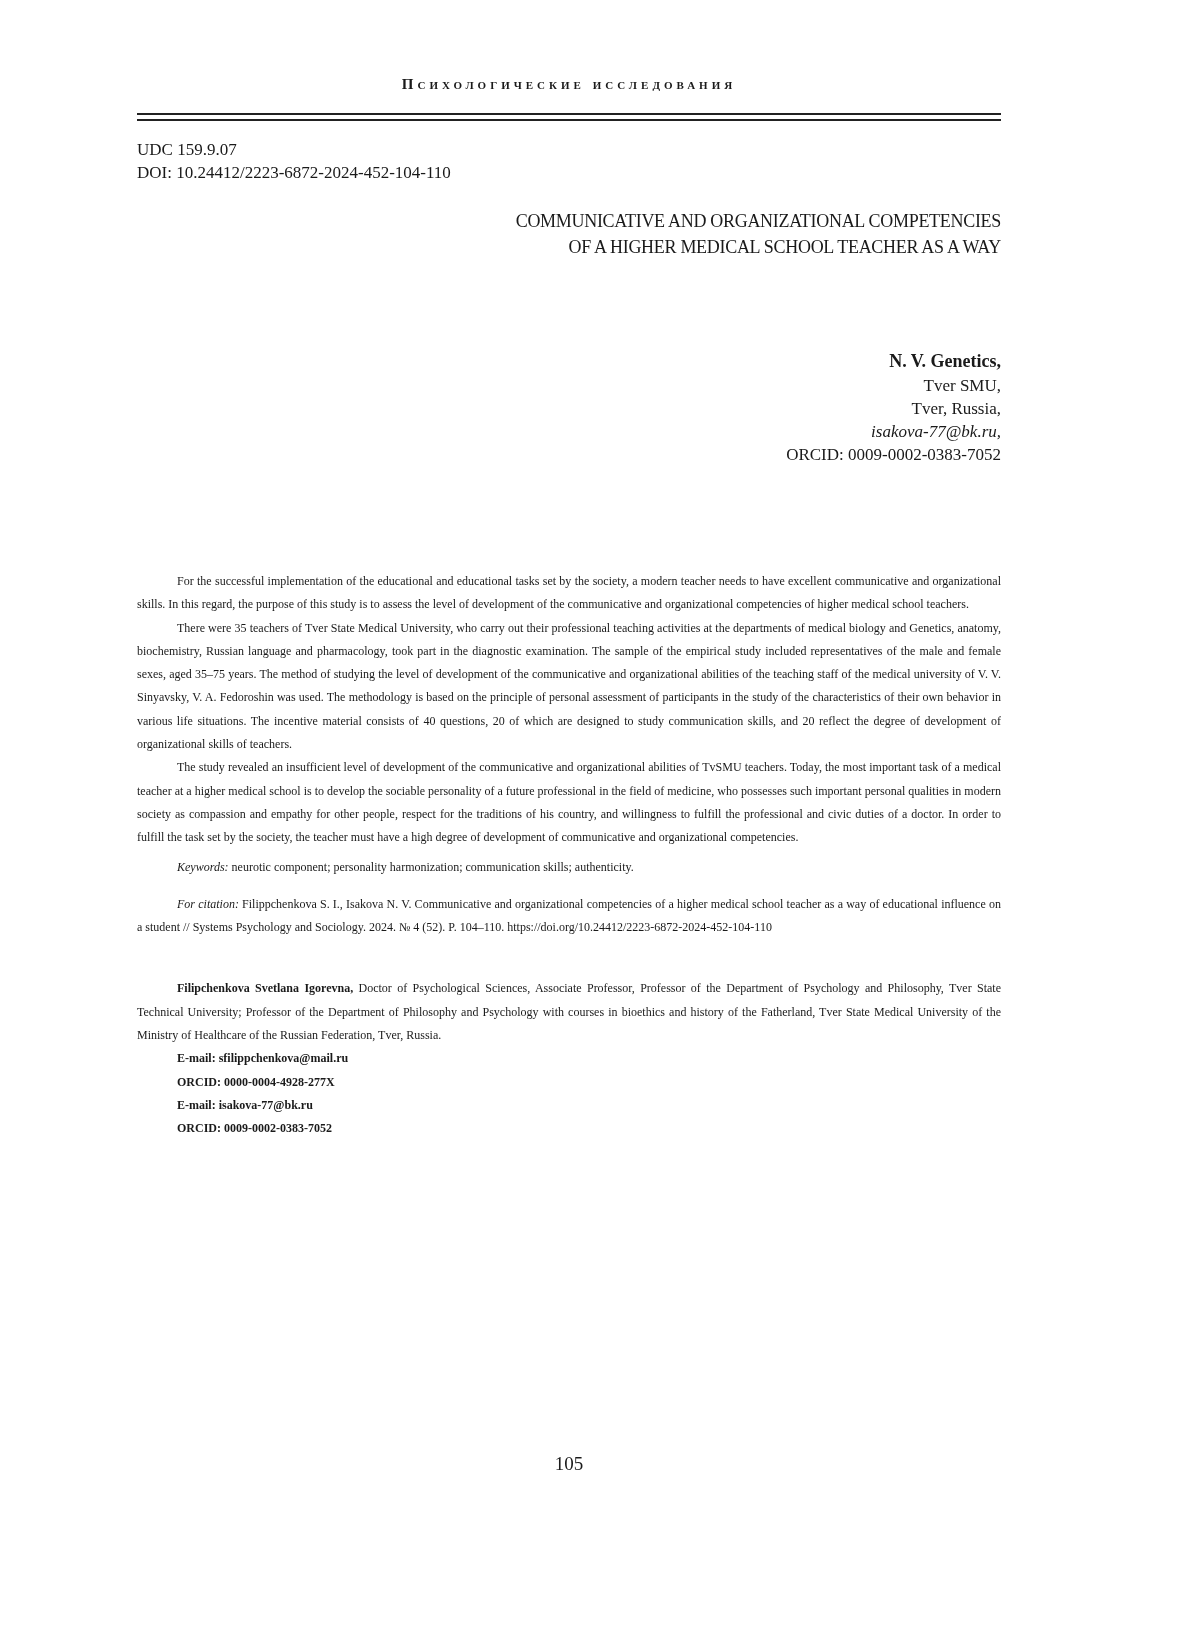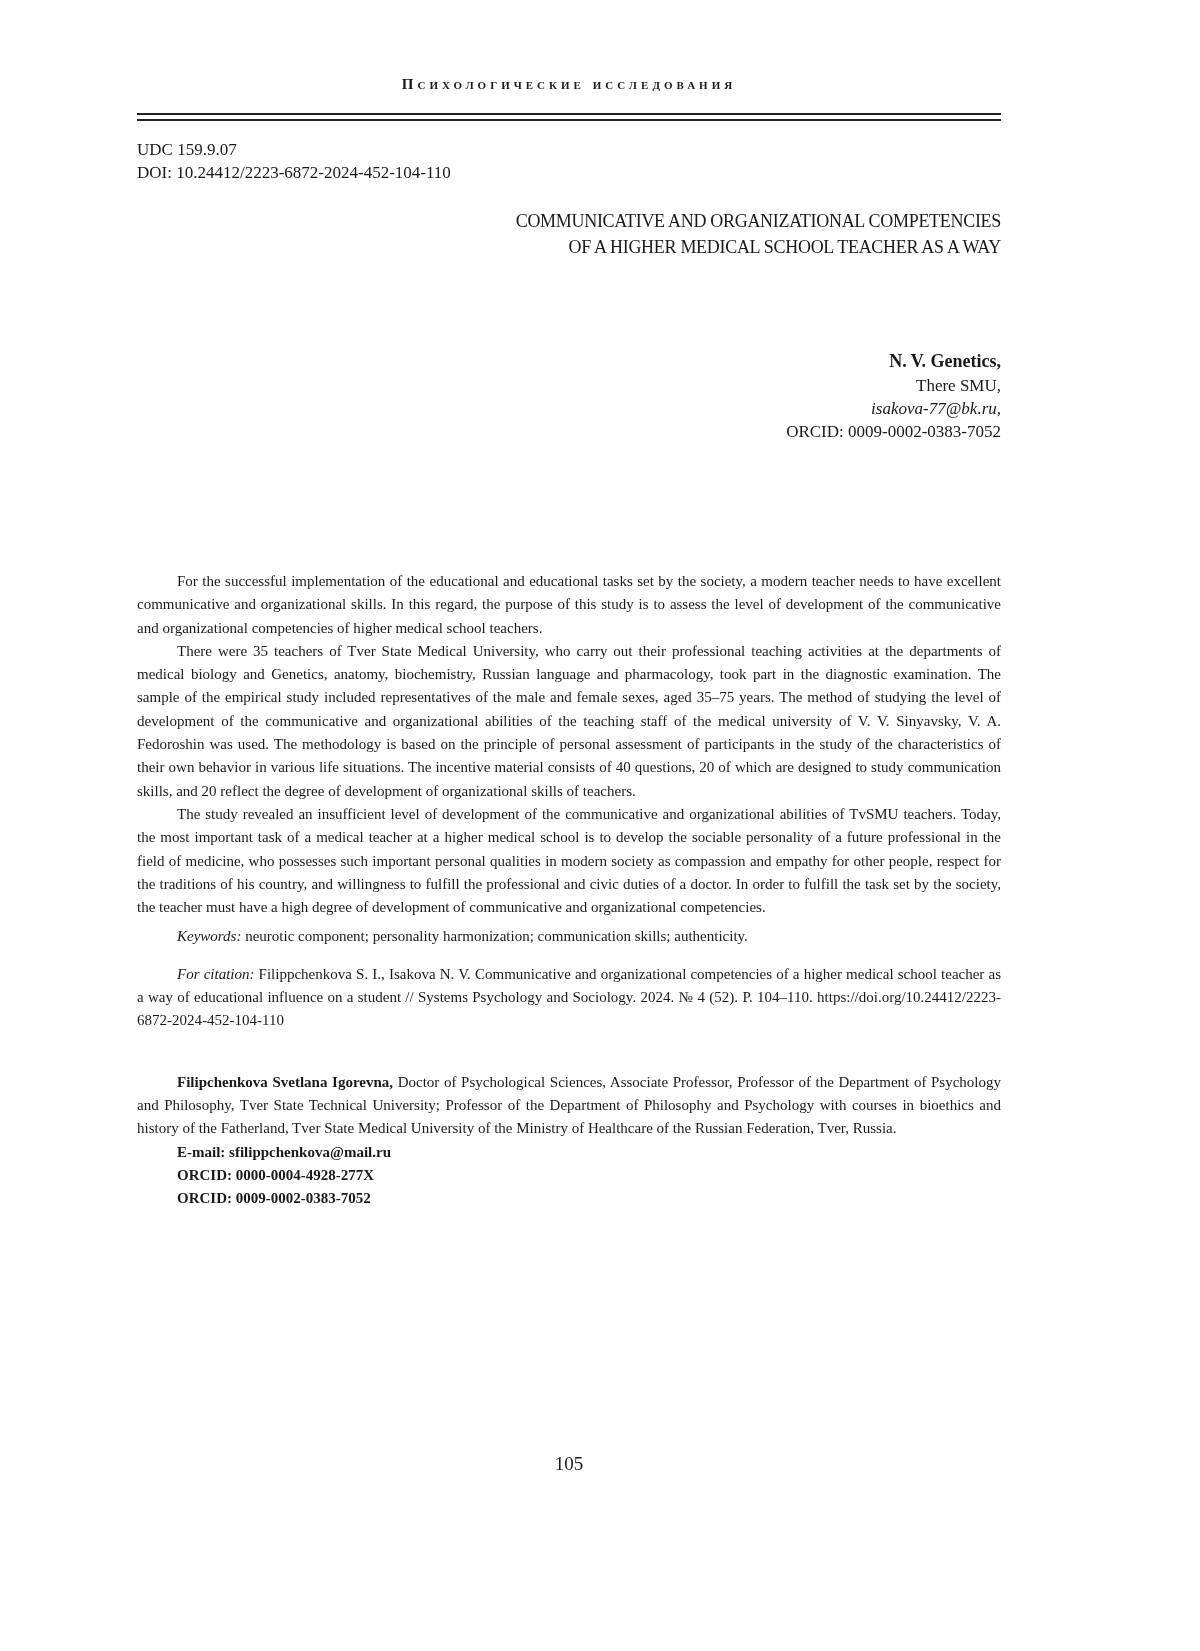--- a/index.html
+++ b/index.html
@@ -12,21 +12,21 @@
   .rule.r1 { top: 113px; height: 2px; }
   .rule.r2 { top: 119px; height: 2px; }
   .meta { position: absolute; left: 0; top: 138px; font-size: 17px; line-height: 23px; }
   .title { position: absolute; left: 0; top: 209px; width: 864px; text-align: right;
            font-weight: normal; font-size: 18px; line-height: 25.5px; letter-spacing: -0.3px; }
   .authors { position: absolute; right: 0; top: 336px; width: 400px; text-align: right; font-size: 17px; }
   .author-name { font-weight: bold; font-size: 18px; line-height: 26px; }
   .aff { line-height: 23px; }
   .email { font-style: italic; }
   .gap { height: 12px; }
-  .body { position: absolute; left: 0; top: 570px; width: 864px; font-size: 15px; line-height: 23.3px;
+  .body { position: absolute; left: 0; top: 570px; width: 864px; font-size: 12px; line-height: 23.3px;
           text-align: justify; }
   .body p { margin: 0; text-indent: 40px; }
   .kw { margin-top: 6px !important; }
   .cite { margin-top: 14px !important; }
   .bio { margin-top: 38px !important; }
   .bio2 { margin-top: 14px !important; }
   .indent-line { padding-left: 40px; text-indent: 0 !important; font-weight: bold; }
   .it { font-style: italic; }
   .b { font-weight: bold; }
   .page-number { position: absolute; top: 1453px; left: 0; width: 864px; text-align: center; font-size: 19px; }
@@ -46,34 +46,36 @@
 
   <div class="title">
     <div>COMMUNICATIVE AND ORGANIZATIONAL COMPETENCIES</div>
     <div>OF A HIGHER MEDICAL SCHOOL TEACHER AS A WAY</div>
   </div>
 
   <div class="authors">
     <div class="gap"></div>
     <div>
       <div class="author-name">N. V. Genetics,</div>
-      <div class="aff">There SMU,</div>
+      <div class="aff">Tver SMU,</div>
+      <div class="aff">Tver, Russia,</div>
       <div class="aff email">isakova-77@bk.ru,</div>
       <div class="aff">ORCID: 0009-0002-0383-7052</div>
     </div>
   </div>
 
   <div class="body">
     <p>For the successful implementation of the educational and educational tasks set by the society, a modern teacher needs to have excellent communicative and organizational skills. In this regard, the purpose of this study is to assess the level of development of the communicative and organizational competencies of higher medical school teachers.</p>
     <p>There were 35 teachers of Tver State Medical University, who carry out their professional teaching activities at the departments of medical biology and Genetics, anatomy, biochemistry, Russian language and pharmacology, took part in the diagnostic examination. The sample of the empirical study included representatives of the male and female sexes, aged 35–75 years. The method of studying the level of development of the communicative and organizational abilities of the teaching staff of the medical university of V. V. Sinyavsky, V. A. Fedoroshin was used. The methodology is based on the principle of personal assessment of participants in the study of the characteristics of their own behavior in various life situations. The incentive material consists of 40 questions, 20 of which are designed to study communication skills, and 20 reflect the degree of development of organizational skills of teachers.</p>
     <p>The study revealed an insufficient level of development of the communicative and organizational abilities of TvSMU teachers. Today, the most important task of a medical teacher at a higher medical school is to develop the sociable personality of a future professional in the field of medicine, who possesses such important personal qualities in modern society as compassion and empathy for other people, respect for the traditions of his country, and willingness to fulfill the professional and civic duties of a doctor. In order to fulfill the task set by the society, the teacher must have a high degree of development of communicative and organizational competencies.</p>
     <p class="kw"><span class="it">Keywords:</span><span> neurotic component; personality harmonization; communication skills; authenticity.</span></p>
     <p class="cite"><span class="it">For citation:</span><span> Filippchenkova S. I., Isakova N. V. Communicative and organizational competencies of a higher medical school teacher as a way of educational influence on a student // Systems Psychology and Sociology. 2024. № 4 (52). P. 104–110. https://doi.org/10.24412/2223-6872-2024-452-104-110</span></p>
 
     <p class="bio"><span class="b">Filipchenkova Svetlana Igorevna,</span><span> Doctor of Psychological Sciences, Associate Professor, Professor of the Department of Psychology and Philosophy, Tver State Technical University; Professor of the Department of Philosophy and Psychology with courses in bioethics and history of the Fatherland, Tver State Medical University of the Ministry of Healthcare of the Russian Federation, Tver, Russia.</span></p>
     <p class="indent-line">E-mail: sfilippchenkova@mail.ru</p>
     <p class="indent-line">ORCID: 0000-0004-4928-277X</p>
 
+    <p class="indent-line">E-mail: isakova-77@bk.ru</p>
     <p class="indent-line">ORCID: 0009-0002-0383-7052</p>
   </div>
 
   <div class="page-number">105</div>
 </div>
 
 </body></html>

